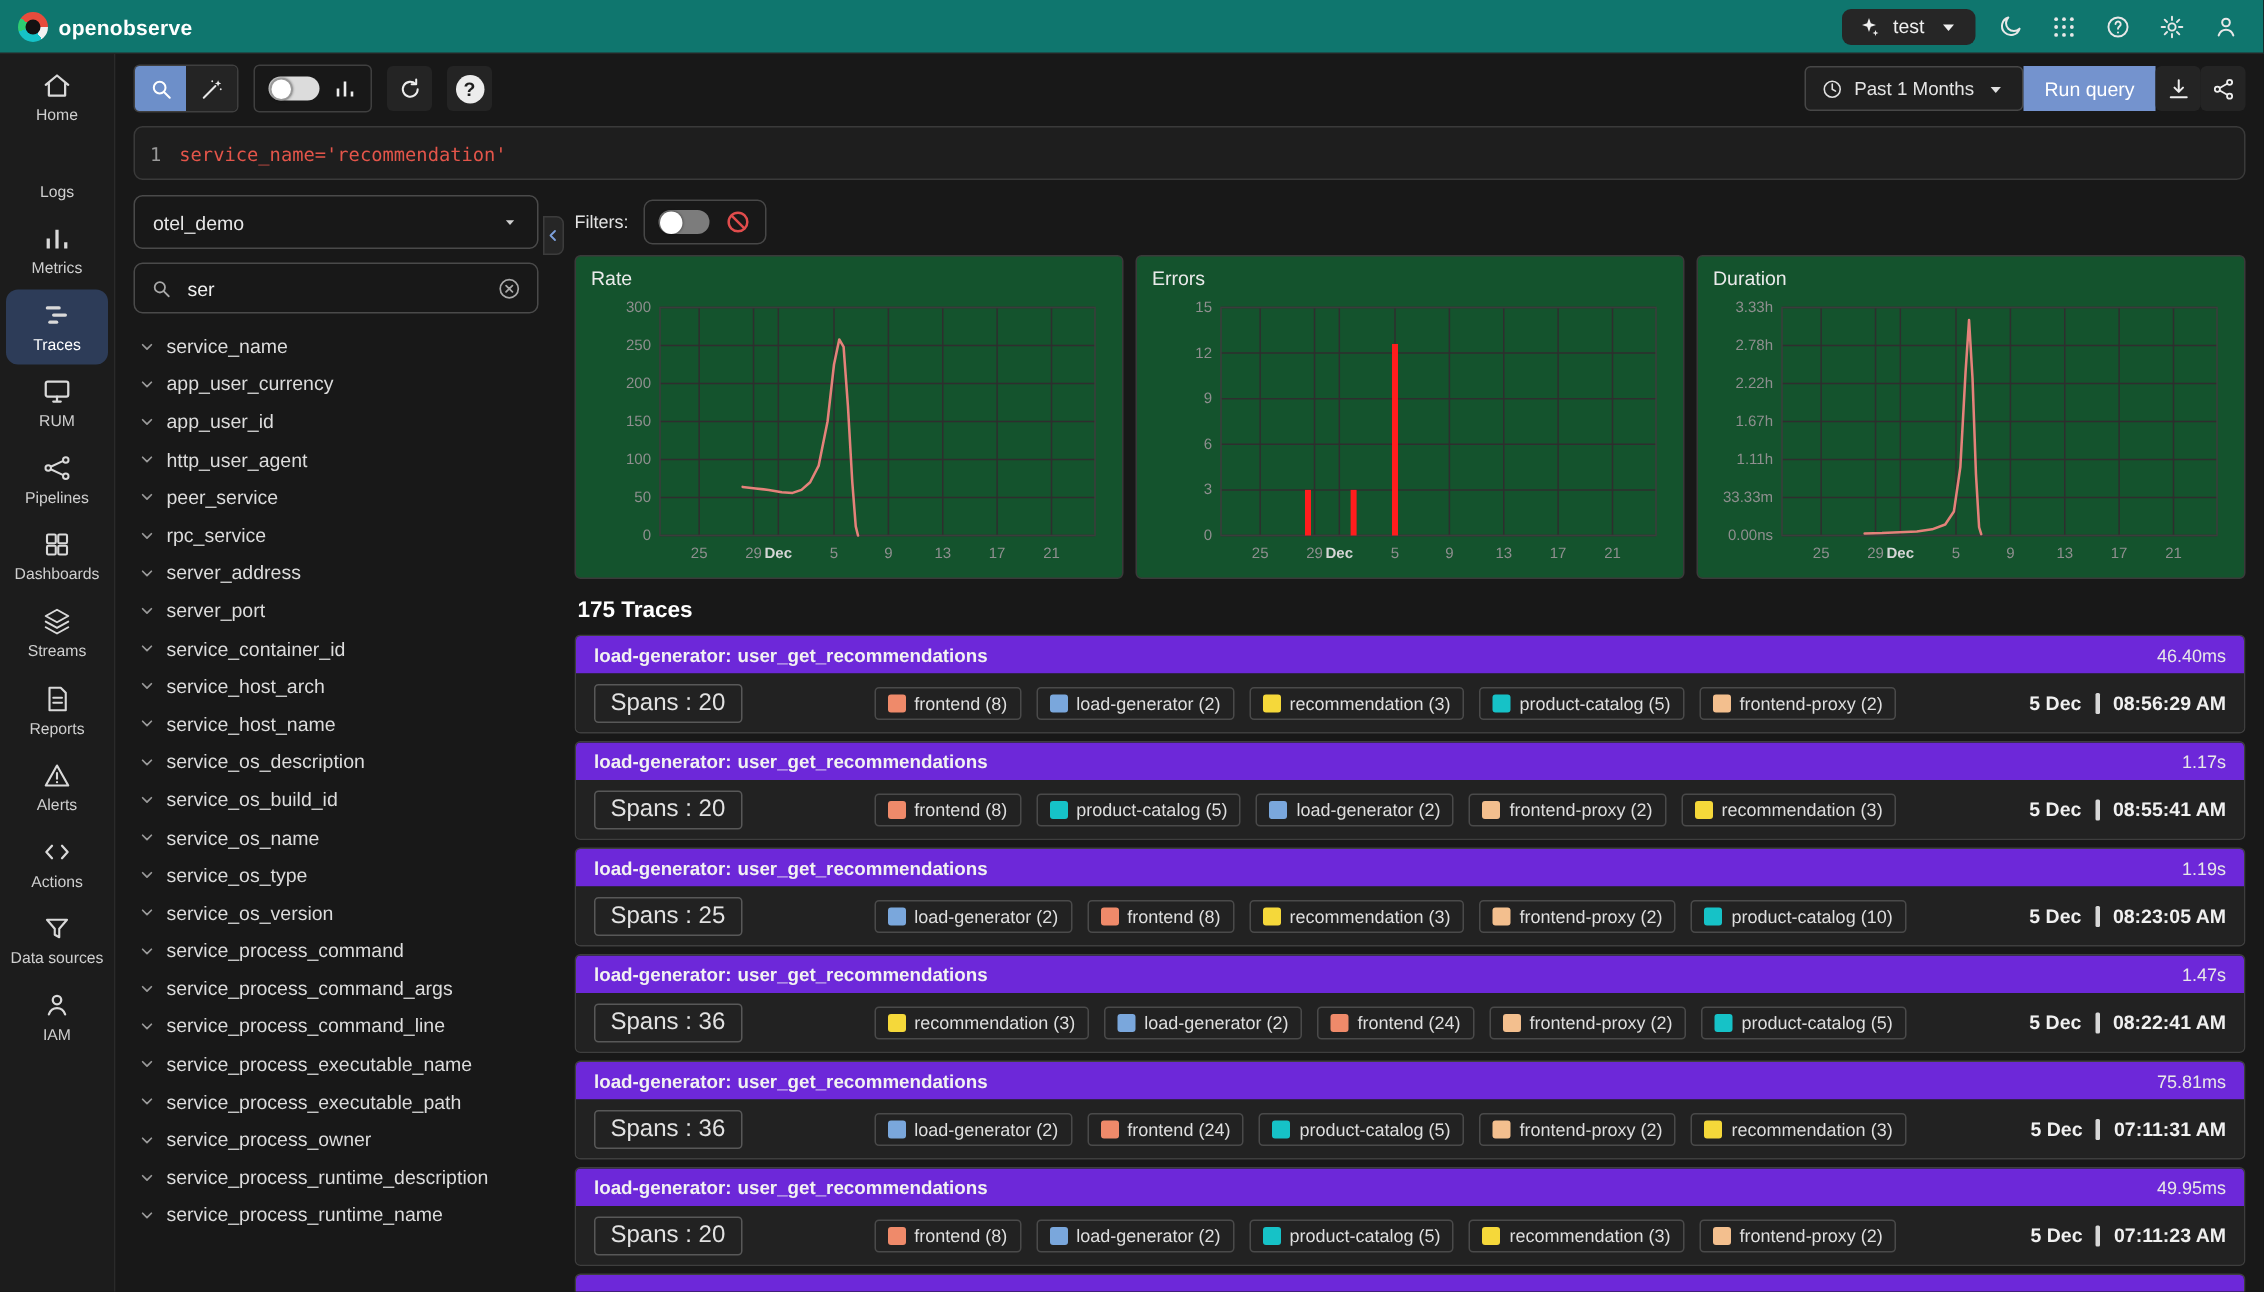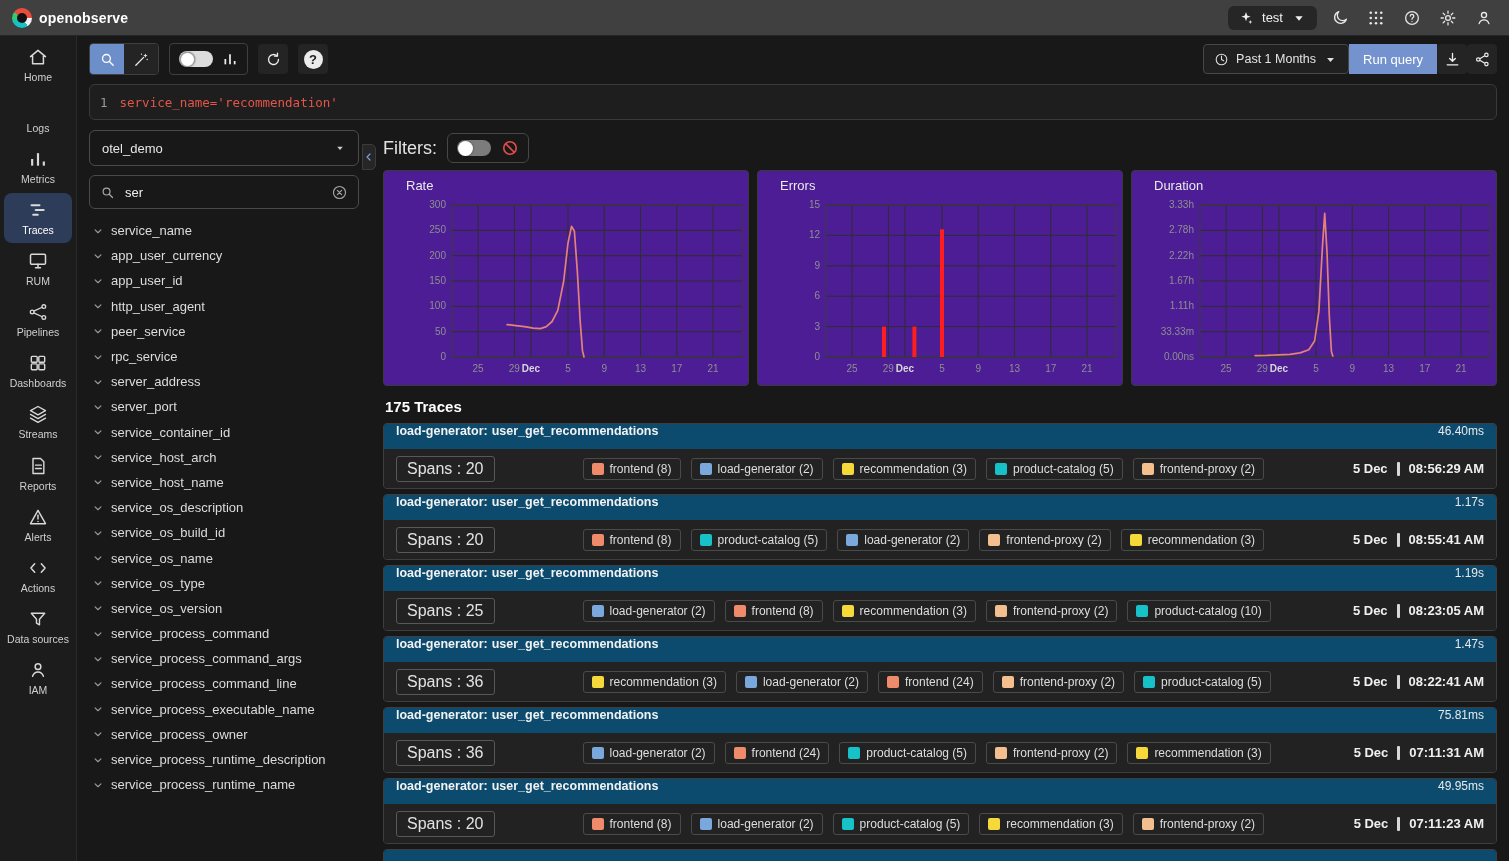--- a/index.html
+++ b/index.html
@@ -1,21 +1,21 @@
 <!DOCTYPE html>
 <html><head>
 <meta charset="utf-8">
 <style>
   html,body{margin:0;padding:0;width:1509px;height:861px;overflow:hidden;background:#141414;
     font-family:"Liberation Sans",sans-serif;color:#e6e6e6;-webkit-font-smoothing:antialiased;}
   *{box-sizing:border-box}
   .app{width:1509px;height:861px;display:grid;grid-template-rows:36px 1fr;grid-template-columns:77px 1fr;
     grid-template-areas:"top top" "nav main";background:#181818}
   
-  .topbar{grid-area:top;background:#404040;display:flex;align-items:center;justify-content:space-between;
+  .topbar{grid-area:top;background:#0f766e;display:flex;align-items:center;justify-content:space-between;
     padding:0 12px;border-bottom:1px solid #262626}
   .logo{display:flex;align-items:center;gap:7px}
   .logo-mark{width:20px;height:20px;border-radius:50%;background:conic-gradient(#e74c3c 0 25%,#f1f1f1 25% 40%,#16c2c7 40% 70%,#2ecc71 70% 85%,#e74c3c 85% 100%);position:relative}
   .logo-mark::after{content:"";position:absolute;inset:5px;border-radius:50%;background:#121212}
   .logo-text{font-weight:700;font-size:14px;color:#fff;letter-spacing:.2px}
   .topbar-right{display:flex;align-items:center;gap:10px}
   .org-pill{display:flex;align-items:center;gap:8px;background:#262626;border-radius:6px;padding:4px 10px;cursor:pointer}
   .org-pill .ic{width:16px;height:16px;color:#f0f0f0}
   .org-label{font-size:13px;color:#f0f0f0}
   .icon-btn{width:26px;height:26px;display:flex;align-items:center;justify-content:center;color:#e8e8e8;cursor:pointer;border-radius:4px}
@@ -72,33 +72,33 @@
   .field-row{display:flex;align-items:center;gap:6px;height:25.2px;flex:0 0 25.2px;padding-left:2px;cursor:pointer;border-radius:4px}
   .field-row .ic{width:14px;height:14px;color:#9a9a9a;flex:0 0 auto}
   .field-label{font-size:13px;color:#dcdcdc;white-space:nowrap}
   .collapse-col{width:12px;flex:0 0 12px;position:relative}
   .collapse-tab{position:absolute;top:14px;left:-3px;width:14px;height:26px;background:#262626;border:1px solid #3c3c3c;
     border-radius:0 5px 5px 0;display:flex;align-items:center;justify-content:center;color:#7da0dc;cursor:pointer}
   .collapse-tab .ic{width:12px;height:12px}
   
   .results{flex:1;display:flex;flex-direction:column;min-width:0;min-height:0}
   .filters-row{height:40px;display:flex;align-items:center;gap:10px;padding:2px 0 6px}
-  .filters-label{font-size:18px;color:#e2e2e2}
+  .filters-label{font-size:12px;color:#e2e2e2}
   .filters-box{display:flex;align-items:center;gap:10px;border:1px solid #474747;border-radius:6px;padding:5px 9px}
   .block-ic{width:18px;height:18px;color:#e04c4c}
   .charts{display:grid;grid-template-columns:repeat(3,1fr);gap:8px;margin-bottom:6px}
-  .chart-panel{border:1px solid #3a3a3a;border-radius:4px;padding:6px 20px 2px;background:#4c1d95;min-width:0}
+  .chart-panel{border:1px solid #3a3a3a;border-radius:4px;padding:6px 8px 2px;background:#14532d;min-width:0}
   .chart-title{font-size:13px;color:#eaeaea;margin:1px 0 2px 2px}
   .chart-body{height:188px;width:100%}
   .chart-body svg text{font-family:"Liberation Sans",sans-serif;font-size:10px;fill:#8f8f8f}
   .chart-body svg text.bold{fill:#d6d6d6;font-weight:700}
   .traces-count{font-size:15px;font-weight:700;color:#fff;margin:6px 0 8px 2px}
   .trace-list{flex:1;overflow:hidden;display:flex;flex-direction:column;gap:5px}
   .trace-card{border:1px solid #3e3e3e;border-radius:4px;overflow:hidden;flex:0 0 auto}
-  .trace-head{background:#0c4a6e;height:25px;display:flex;align-items:flex-start;justify-content:space-between;padding:0 12px}
+  .trace-head{background:#6d28d9;height:25px;display:flex;align-items:center;justify-content:space-between;padding:0 12px}
   .trace-title{font-size:12.5px;color:#f2f2f2}
   .trace-title .svc{font-weight:700}
   .trace-title .op{font-weight:600;margin-left:4px}
   .trace-duration{font-size:12px;color:#e8e8e8}
   .trace-body{background:#222222;height:39px;display:flex;align-items:center;padding:0 12px}
   .spans-chip{border:1px solid #585858;border-radius:3px;padding:3px 10px;font-size:16px;color:#e2e2e2}
   .chips{display:flex;gap:10px;margin-left:88px}
   .chip{display:flex;align-items:center;gap:6px;border:1px solid #4a4a4a;border-radius:3px;padding:3px 8px;cursor:pointer}
   .chip .swatch{width:12px;height:12px;border-radius:2px;flex:0 0 auto}
   .chip .chip-label{font-size:12px;color:#dedede;white-space:nowrap}
@@ -599,20 +599,28 @@
 
   <div class="field-row">
     <span class="ic">
                 <svg viewBox="0 0 24 24">
                   <path d="M7 10l5 5 5-5" stroke="currentColor" fill="none" stroke-linecap="round" stroke-linejoin="round" stroke-width="2"></path>
                 </svg>
               </span>
     <span class="field-label">service_process_executable_name</span>
   </div>
 
+  <div class="field-row">
+    <span class="ic">
+                <svg viewBox="0 0 24 24">
+                  <path d="M7 10l5 5 5-5" stroke="currentColor" fill="none" stroke-linecap="round" stroke-linejoin="round" stroke-width="2"></path>
+                </svg>
+              </span>
+    <span class="field-label">service_process_executable_path</span>
+  </div>
 
   <div class="field-row">
     <span class="ic">
                 <svg viewBox="0 0 24 24">
                   <path d="M7 10l5 5 5-5" stroke="currentColor" fill="none" stroke-linecap="round" stroke-linejoin="round" stroke-width="2"></path>
                 </svg>
               </span>
     <span class="field-label">service_process_owner</span>
   </div>
 

